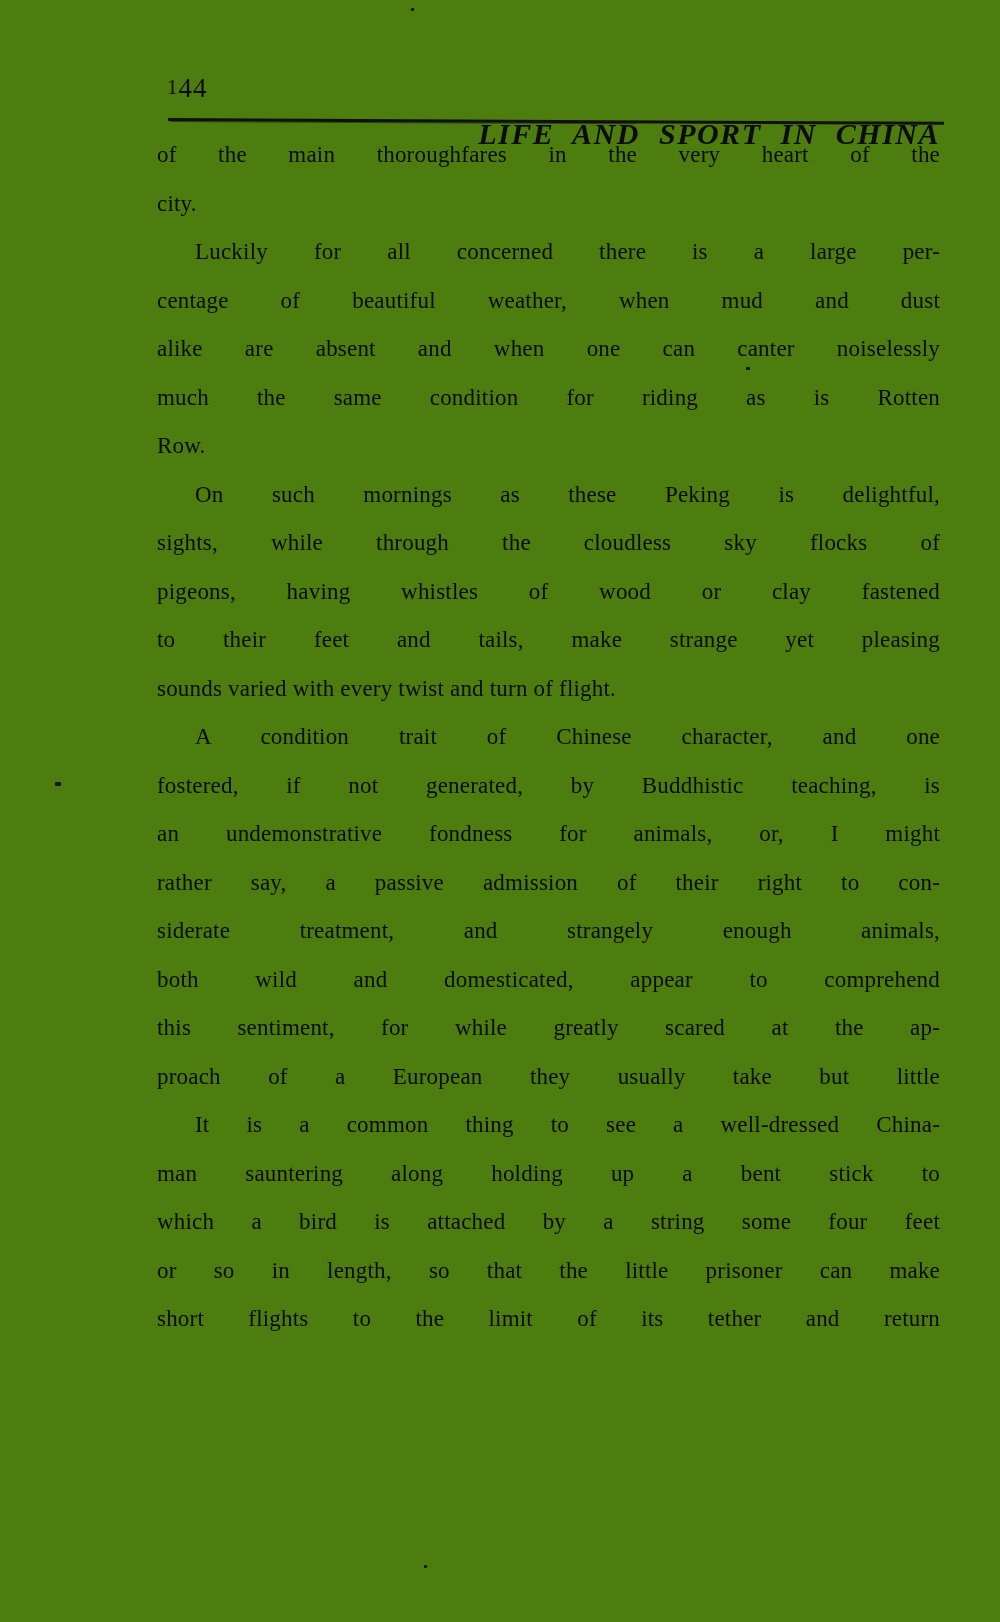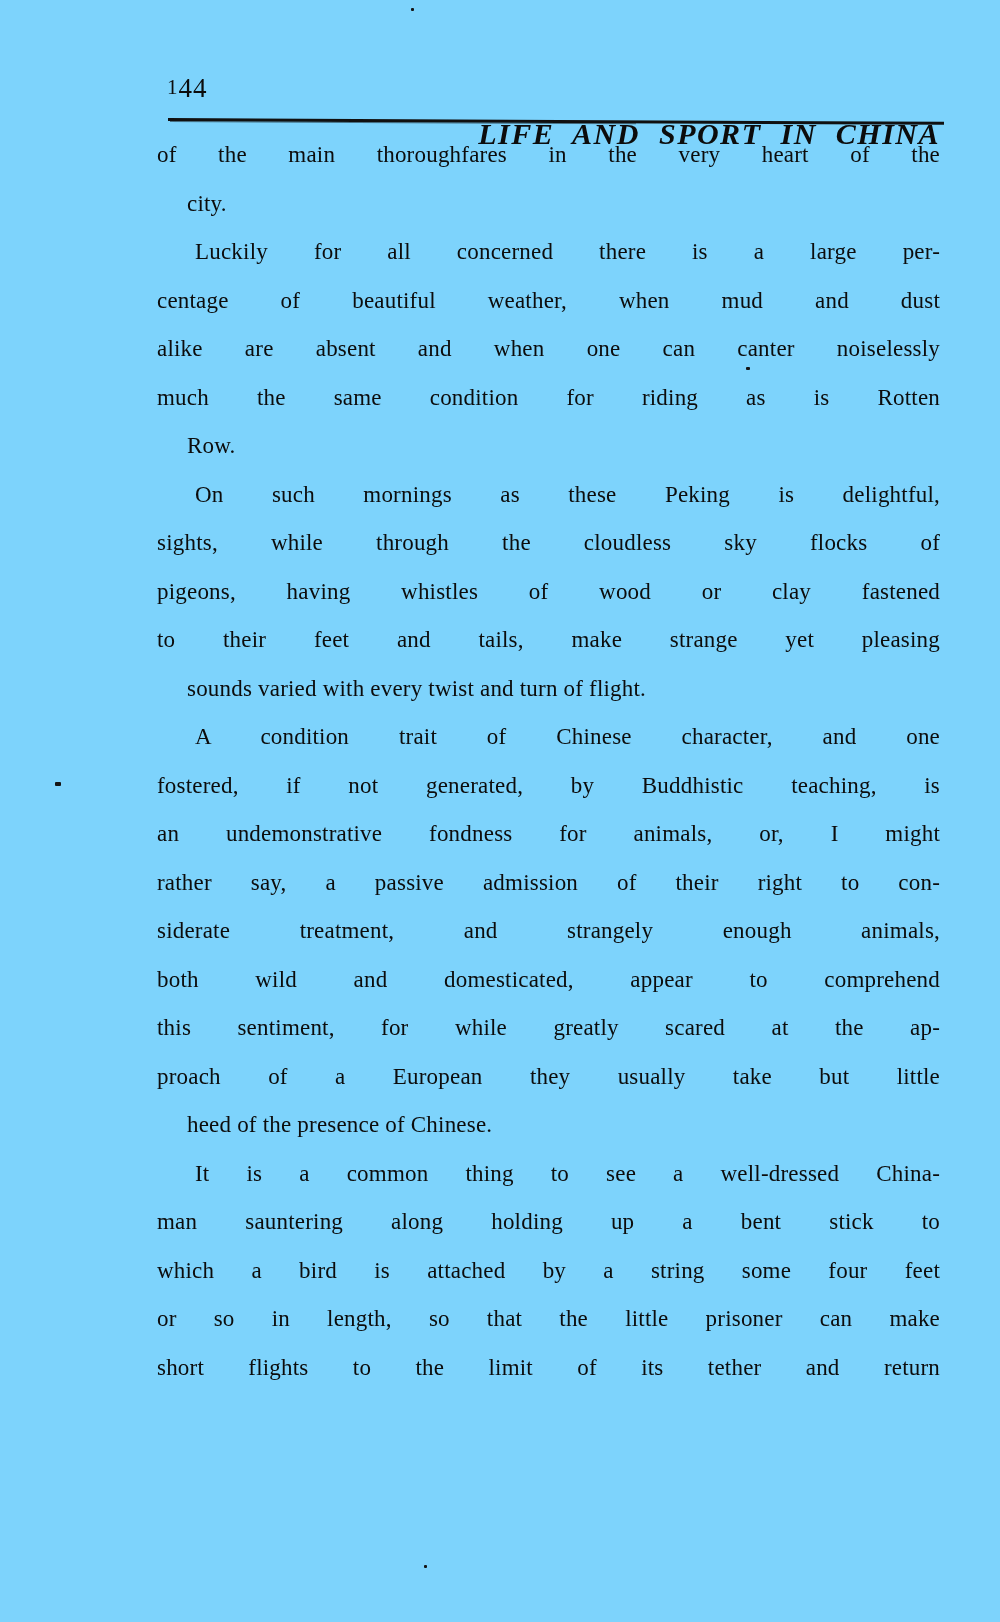--- a/index.html
+++ b/index.html
@@ -1,20 +1,20 @@
 <!DOCTYPE html>
 <html><head>
 <meta charset="utf-8">
 <style>
   html, body { margin: 0; padding: 0; background: #ffffff; }
   .page {
     position: relative;
     width: 1000px;
     height: 1622px;
-    background: #7dd3fc;
+    background: #4d7c0f;
     color: #0c0c0c;
     font-family: "Liberation Serif", "DejaVu Serif", serif;
     overflow: hidden;
   }
   .header-row {
     position: absolute;
     left: 157px;
     top: 70px;
     width: 783px;
     height: 40px;
@@ -66,21 +66,21 @@
     font-size: 23px;
     letter-spacing: 0.2px;
   }
   .line {
     height: 48.5px;
     line-height: 48.5px;
     text-align: justify;
     text-align-last: justify;
     overflow: hidden;
   }
-  .line.end { text-align-last: left; margin-left: 30px; }
+  .line.end { text-align-last: left; }
   .line.indent { text-indent: 38px; }
   .speck {
     position: absolute;
     background: #151515;
     border-radius: 1px;
   }
   .speck.s1 { left: 411px; top: 8px;    width: 3px; height: 3px; }
   .speck.s2 { left: 55px;  top: 782px;  width: 6px; height: 4px; }
   .speck.s3 { left: 746px; top: 367px;  width: 4px; height: 3px; }
   .speck.s4 { left: 424px; top: 1565px; width: 3px; height: 3px; }
@@ -116,21 +116,20 @@
     <div class="line">to their feet and tails, make strange yet pleasing</div>
     <div class="line end">sounds varied with every twist and turn of flight.</div>
     <div class="line indent">A condition trait of Chinese character, and one</div>
     <div class="line">fostered, if not generated, by Buddhistic teaching, is</div>
     <div class="line">an undemonstrative fondness for animals, or, I might</div>
     <div class="line">rather say, a passive admission of their right to con-</div>
     <div class="line">siderate treatment, and strangely enough animals,</div>
     <div class="line">both wild and domesticated, appear to comprehend</div>
     <div class="line">this sentiment, for while greatly scared at the ap-</div>
     <div class="line">proach of a European they usually take but little</div>
-    <div class="line end">heed of the presence of Chinese.</div>
     <div class="line indent">It is a common thing to see a well-dressed China-</div>
     <div class="line">man sauntering along holding up a bent stick to</div>
     <div class="line">which a bird is attached by a string some four feet</div>
     <div class="line">or so in length, so that the little prisoner can make</div>
     <div class="line">short flights to the limit of its tether and return</div>
   </div>
 
 </div>
 
 </body></html>

